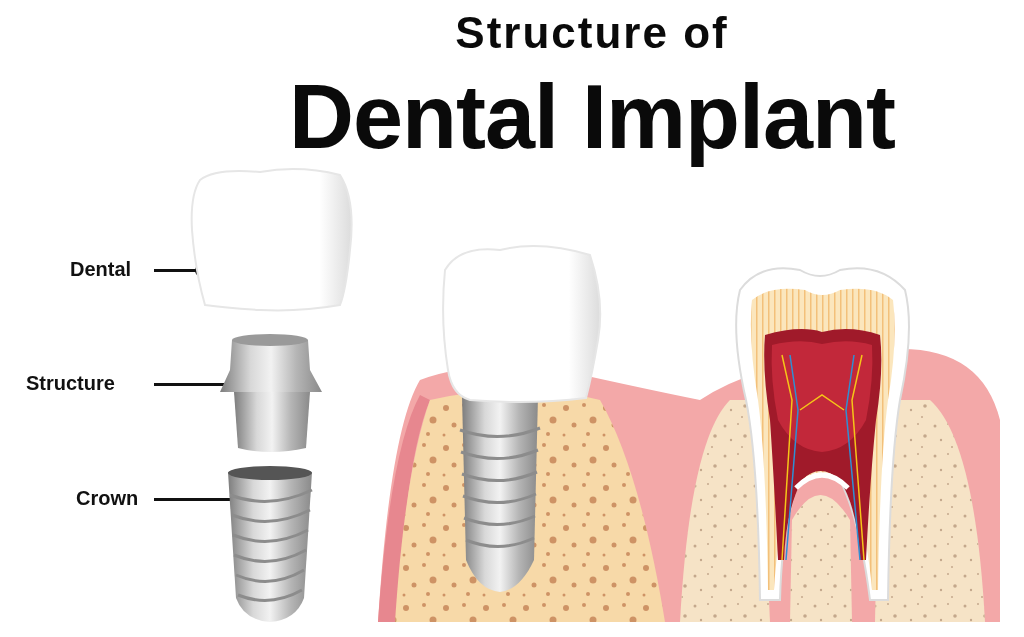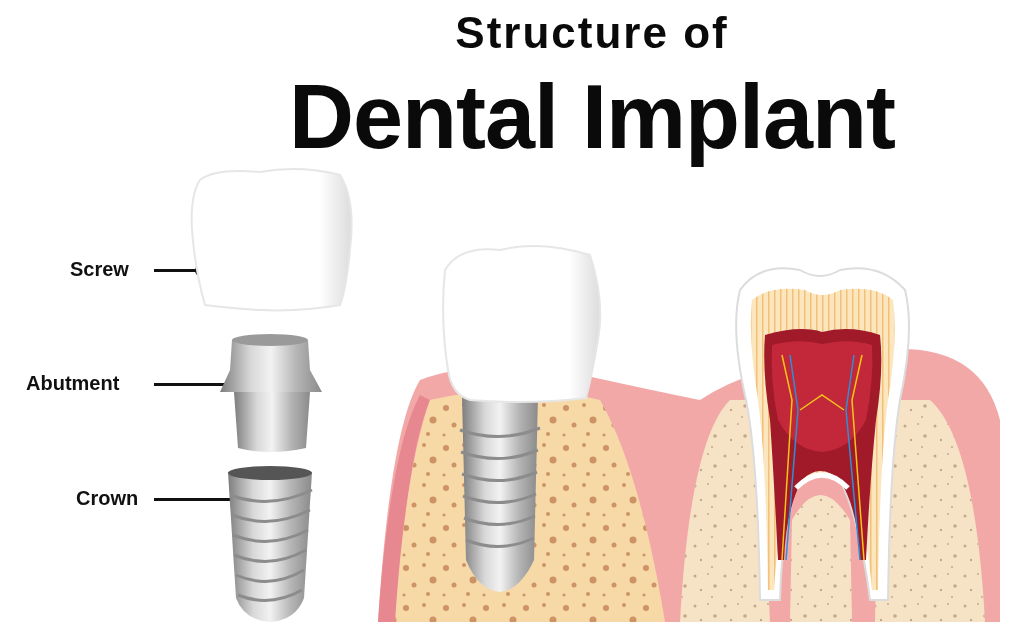--- a/index.html
+++ b/index.html
@@ -10,25 +10,25 @@
   .leader{position:absolute;height:3px;background:#111;}
   .dot{position:absolute;width:13px;height:13px;border-radius:50%;background:#111;}
   svg{position:absolute;left:0;top:0;}
 </style>
 </head>
 <body>
 
 <div class="title1">Structure of</div>
 <div class="title2">Dental Implant</div>
 
-<div class="label" style="left:70px;top:258px;">Screw</div>
+<div class="label" style="left:70px;top:258px;">Dental</div>
 <div class="leader" style="left:154px;top:269px;width:46px;"></div>
 <div class="dot" style="left:195px;top:264px;"></div>
 
-<div class="label" style="left:26px;top:372px;">Abutment</div>
+<div class="label" style="left:26px;top:372px;">Structure</div>
 <div class="leader" style="left:154px;top:383px;width:80px;"></div>
 <div class="dot" style="left:228px;top:378px;"></div>
 
 <div class="label" style="left:76px;top:487px;">Crown</div>
 <div class="leader" style="left:154px;top:498px;width:88px;"></div>
 <div class="dot" style="left:238px;top:493px;"></div>
 
 <svg width="1024" height="637" viewBox="0 0 1024 637">
   <defs>
     <linearGradient id="metal" x1="0" x2="1" y1="0" y2="0">

